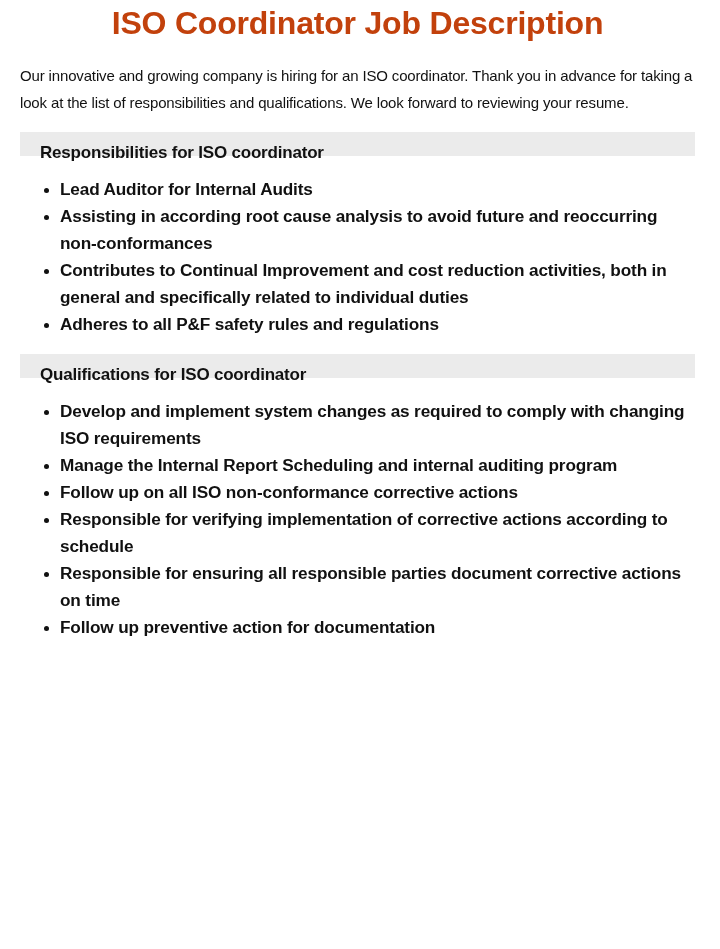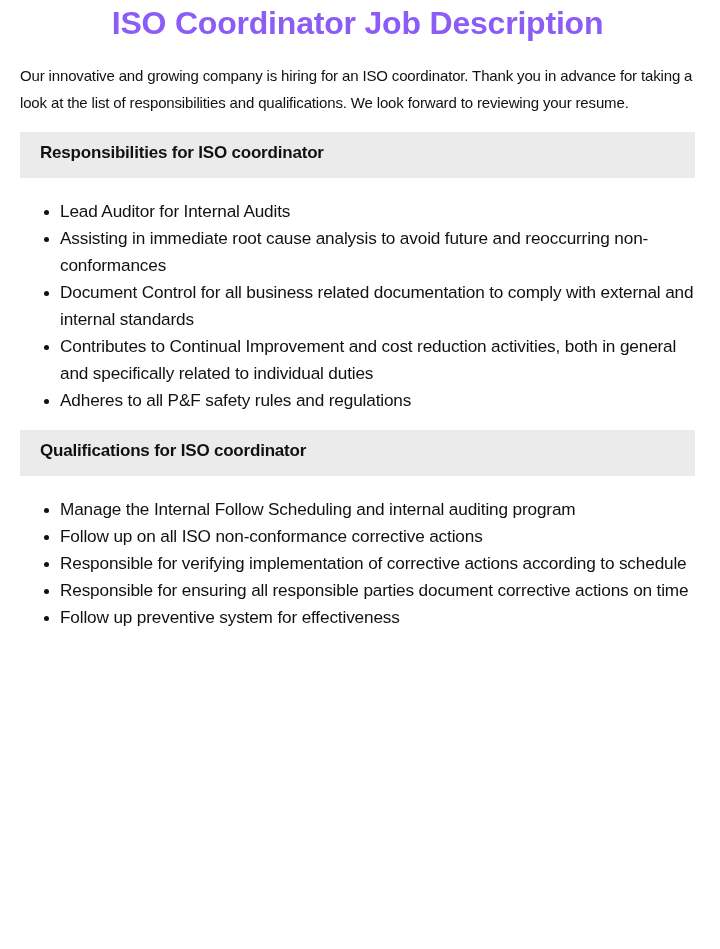--- a/index.html
+++ b/index.html
@@ -19,43 +19,44 @@
       padding: 0 25px 0 20px;
     }
     h1 {
       margin: 0;
       padding-top: 3px;
       text-align: center;
       font-size: 32px;
       font-weight: bold;
       line-height: 40px;
       letter-spacing: -0.2px;
-      color: #8b5cf6;
+      color: #c2410c;
     }
     .intro {
       margin: 19px 0 0 0;
       font-size: 15px;
       line-height: 27px;
       letter-spacing: -0.15px;
     }
     .section-header {
       margin-top: 16px;
       background: #ebebeb;
-      height: 46px;
+      height: 24px;
       line-height: 42px;
       padding-left: 20px;
       font-size: 17px;
       font-weight: bold;
       letter-spacing: -0.2px;
       color: #111;
     }
     ul {
       margin: 20px 0 0 0;
       padding-left: 40px;
       list-style: none;
+      font-weight: bold;
     }
     li {
       position: relative;
       font-size: 17.2px;
       line-height: 27px;
       letter-spacing: -0.15px;
     }
     li::before {
       content: "";
       position: absolute;
@@ -71,27 +72,27 @@
 </head>
 <body>
 
 <div class="page">
   <h1>ISO Coordinator Job Description</h1>
   <p class="intro">Our innovative and growing company is hiring for an ISO coordinator. Thank you in advance for taking a look at the list of responsibilities and qualifications. We look forward to reviewing your resume.</p>
 
   <div class="section-header">Responsibilities for ISO coordinator</div>
   <ul>
     <li>Lead Auditor for Internal Audits</li>
-    <li>Assisting in immediate root cause analysis to avoid future and reoccurring non-conformances</li>
-    <li>Document Control for all business related documentation to comply with external and internal standards</li>
+    <li>Assisting in according root cause analysis to avoid future and reoccurring non-conformances</li>
     <li>Contributes to Continual Improvement and cost reduction activities, both in general and specifically related to individual duties</li>
     <li>Adheres to all P&amp;F safety rules and regulations</li>
   </ul>
 
   <div class="section-header q">Qualifications for ISO coordinator</div>
   <ul>
-    <li>Manage the Internal Follow Scheduling and internal auditing program</li>
+    <li>Develop and implement system changes as required to comply with changing ISO requirements</li>
+    <li>Manage the Internal Report Scheduling and internal auditing program</li>
     <li>Follow up on all ISO non-conformance corrective actions</li>
     <li>Responsible for verifying implementation of corrective actions according to schedule</li>
     <li>Responsible for ensuring all responsible parties document corrective actions on time</li>
-    <li>Follow up preventive system for effectiveness</li>
+    <li>Follow up preventive action for documentation</li>
   </ul>
 </div>
 
 </body></html>

